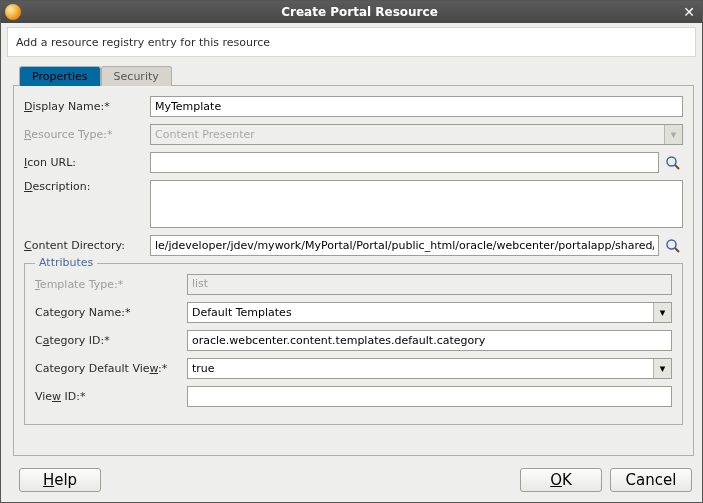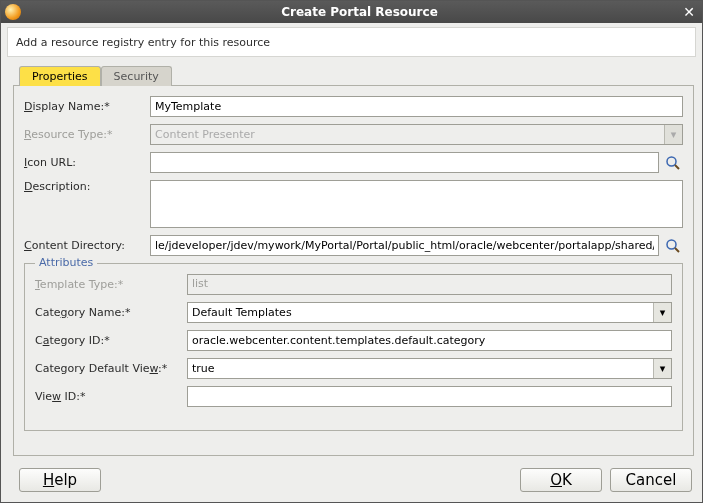--- a/index.html
+++ b/index.html
@@ -83,21 +83,21 @@
   .tab {
     border: 1px solid #b0b0a8;
     border-bottom: none;
     padding: 3px 12px;
     font-size: 11px;
     position: relative;
     top: 1px;
     border-radius: 3px 3px 0 0;
   }
   .tab.active {
-    background: #fde047;
+    background: #0369a1;
     z-index: 2;
   }
   .tab.inactive {
     background: #d6d4cc;
     color: #555;
     margin-top: 16px;
   }
   .tabpanel {
     border: 1px solid #b0b0a8;
     background: #eeeeec;
@@ -166,21 +166,21 @@
     width:20px;
     height:20px;
     display:flex;
     align-items:center;
     justify-content:center;
   }
   .mag svg { width:16px; height:16px; }
   .fieldset {
     border: 1px solid #b0b0a8;
     margin-top: 6px;
-    padding: 10px 10px 16px 10px;
+    padding: 10px 10px 10px 10px;
     position: relative;
   }
   .fieldset .legend {
     position: absolute;
     top: -8px;
     left: 10px;
     background: #eeeeec;
     padding: 0 4px;
     color: #4a6aa8;
     font-size: 11px;

